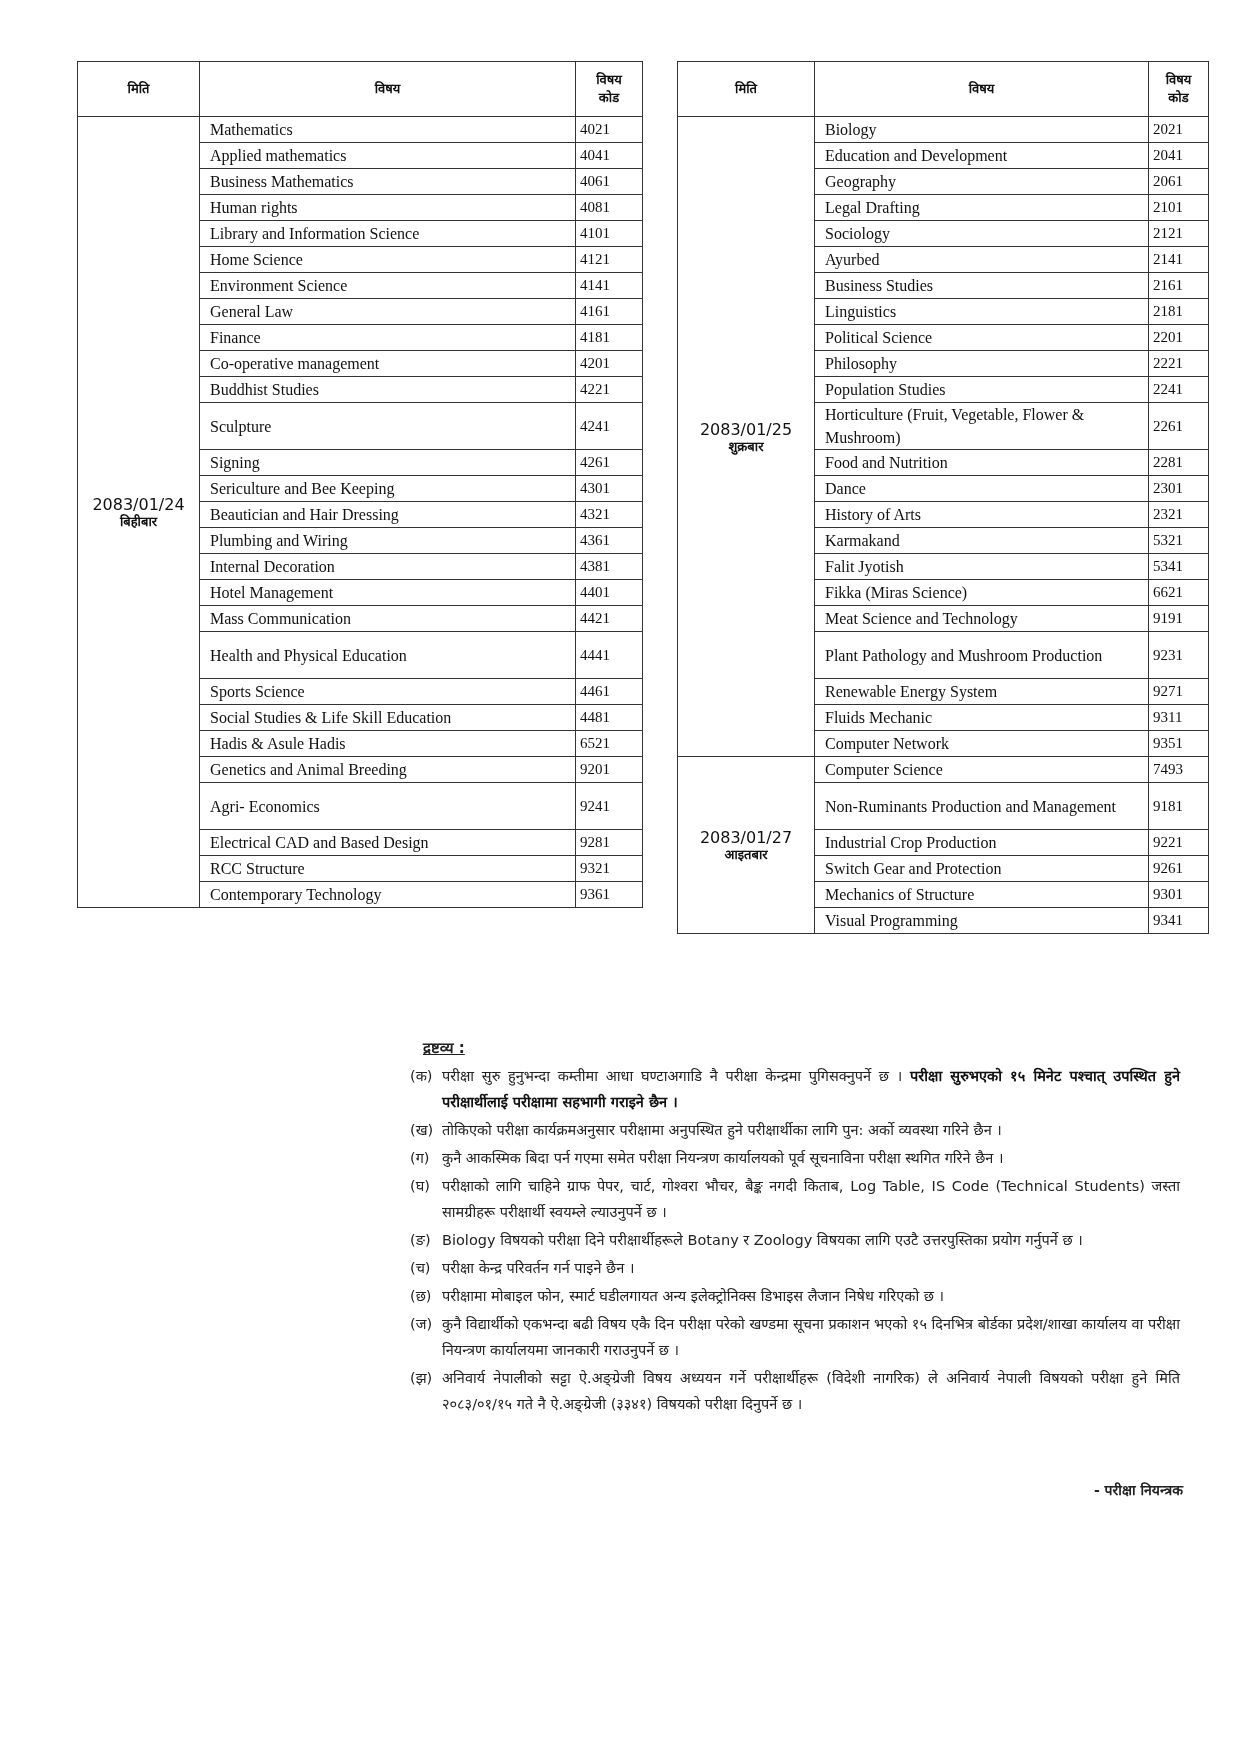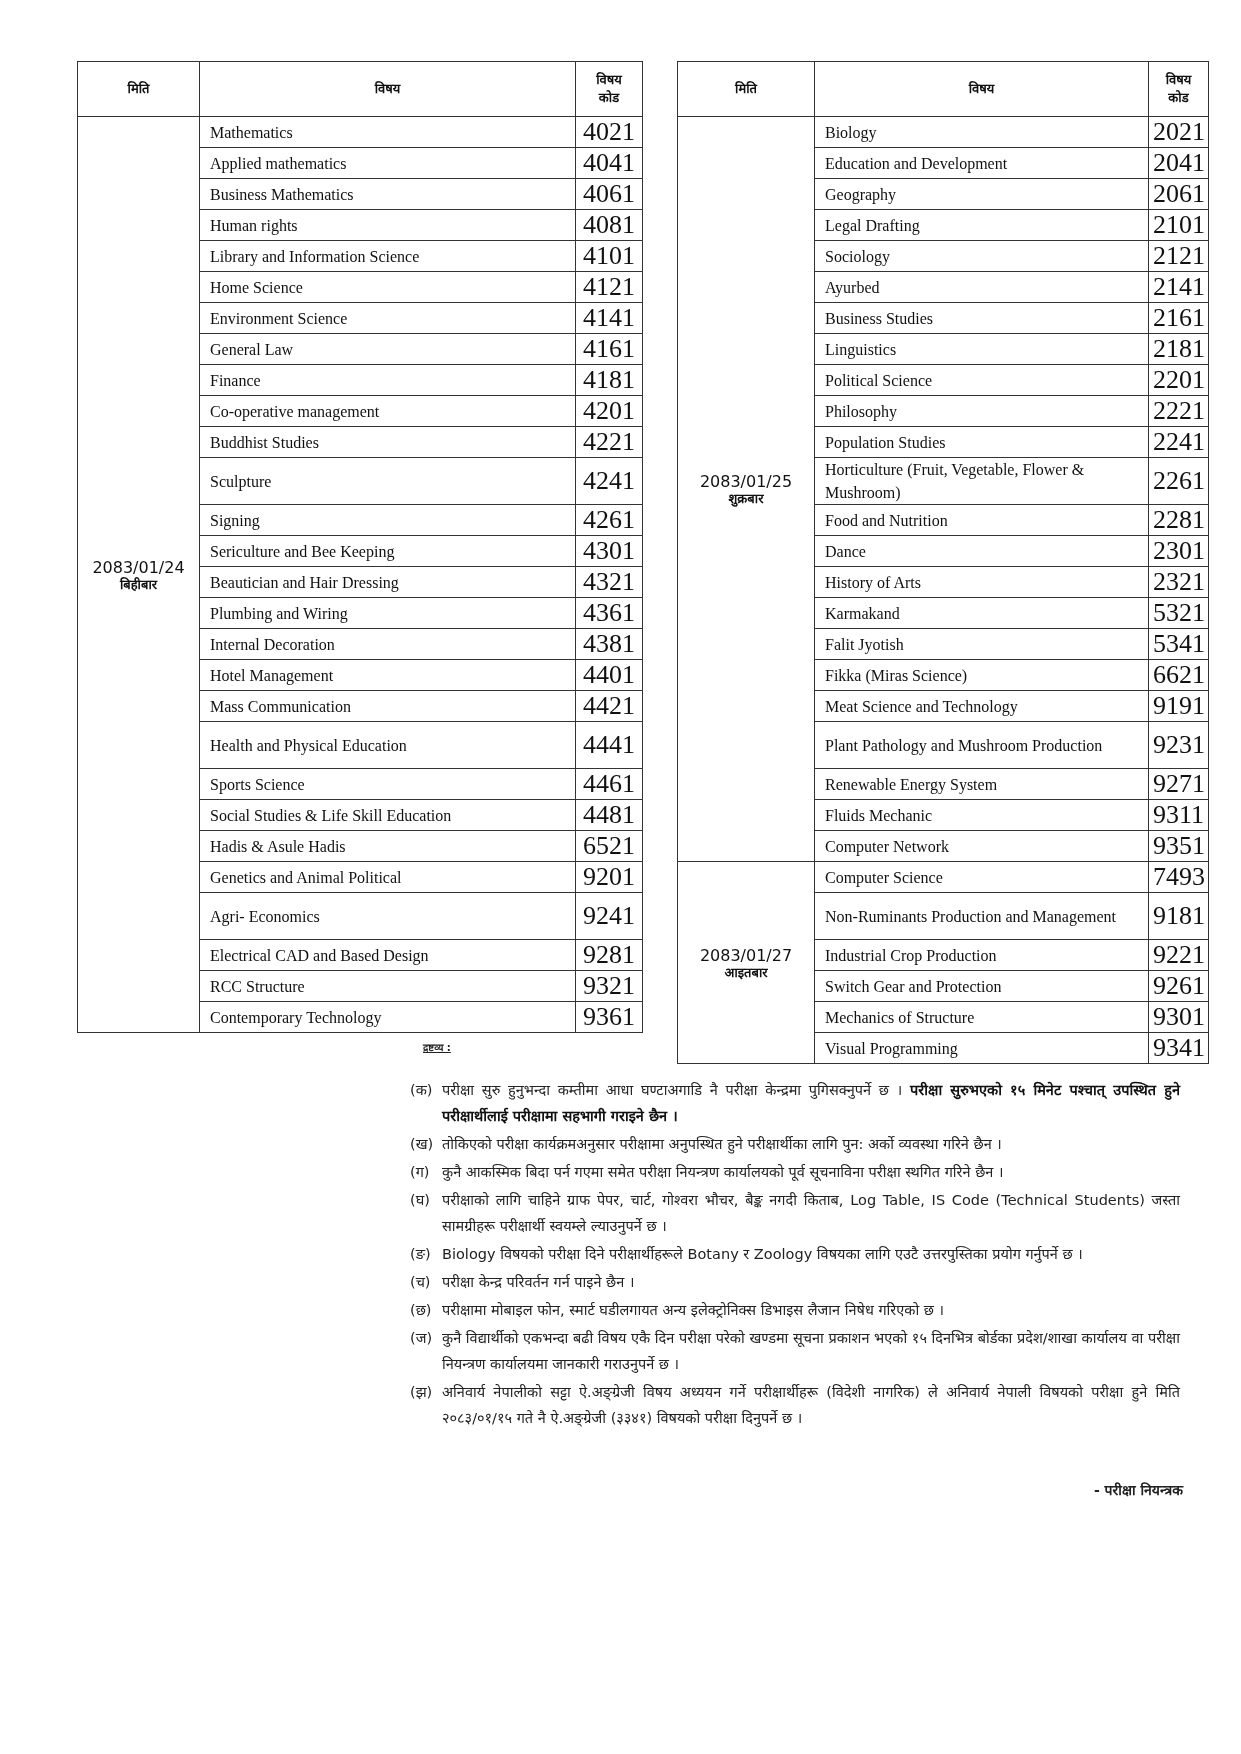--- a/index.html
+++ b/index.html
@@ -13,36 +13,36 @@
     margin-left: 8px;
   }
   .tbl td, .tbl th {
     border: 1.3px solid #333; padding: 0 10px; vertical-align: middle;
   }
   .tbl th {
     font-family: "DejaVu Sans", sans-serif; font-weight: bold; font-size: 13px;
     height: 54px; text-align: center; line-height: 18px;
   }
   .tbl td.subj { font-size: 16px; line-height: 23px; height: 25px; text-align: left; }
-  .tbl td.code { font-size: 26px; text-align: center; padding: 0 4px; }
+  .tbl td.code { font-size: 15px; text-align: left; padding: 0 4px; }
   .tbl td.tall { height: 46px; }
   .tbl td.date {
     text-align: center; font-family: "DejaVu Sans", sans-serif; font-size: 16px; line-height: 20px;
   }
   .date .day { display: block; font-weight: bold; font-size: 13px; line-height: 14px; }
   #left-table { left: 69px; top: 61px; width: 565px; }
   #right-table { left: 669px; top: 61px; width: 531px; }
   #left-table col.c1 { width: 122px; } #left-table col.c2 { width: 376px; } #left-table col.c3 { width: 67px; }
   #right-table col.c1 { width: 137px; } #right-table col.c2 { width: 334px; } #right-table col.c3 { width: 60px; }
 
   .notes {
     position: absolute; left: 410px; top: 1035px; width: 770px;
     font-family: "DejaVu Sans", sans-serif; font-size: 14.5px; color: #222; line-height: 26px;
   }
-  .notes-title { font-weight: bold; text-decoration: underline; margin-left: 13px; margin-bottom: 16px; font-size: 10px; }
+  .notes-title { font-weight: bold; text-decoration: underline; margin-left: 13px; margin-bottom: 2px; font-size: 15px; }
   .note { position: relative; padding-left: 32px; text-align: justify; margin-bottom: 2px; }
   .note .lbl { position: absolute; left: 0; top: 0; }
   .note b { font-weight: bold; color: #111; }
   .signature {
     position: absolute; right: 58px; top: 1480px;
     font-family: "DejaVu Sans", sans-serif; font-weight: bold; font-size: 14px; color: #222;
   }
 </style>
 </head>
 <body>
@@ -148,21 +148,21 @@
       </tr>
       <tr>
         <td class="subj">Social Studies &amp; Life Skill Education</td>
         <td class="code">4481</td>
       </tr>
       <tr>
         <td class="subj">Hadis &amp; Asule Hadis</td>
         <td class="code">6521</td>
       </tr>
       <tr>
-        <td class="subj">Genetics and Animal Political</td>
+        <td class="subj">Genetics and Animal Breeding</td>
         <td class="code">9201</td>
       </tr>
       <tr>
         <td class="subj tall">Agri- Economics</td>
         <td class="code">9241</td>
       </tr>
       <tr>
         <td class="subj">Electrical CAD and Based Design</td>
         <td class="code">9281</td>
       </tr>

